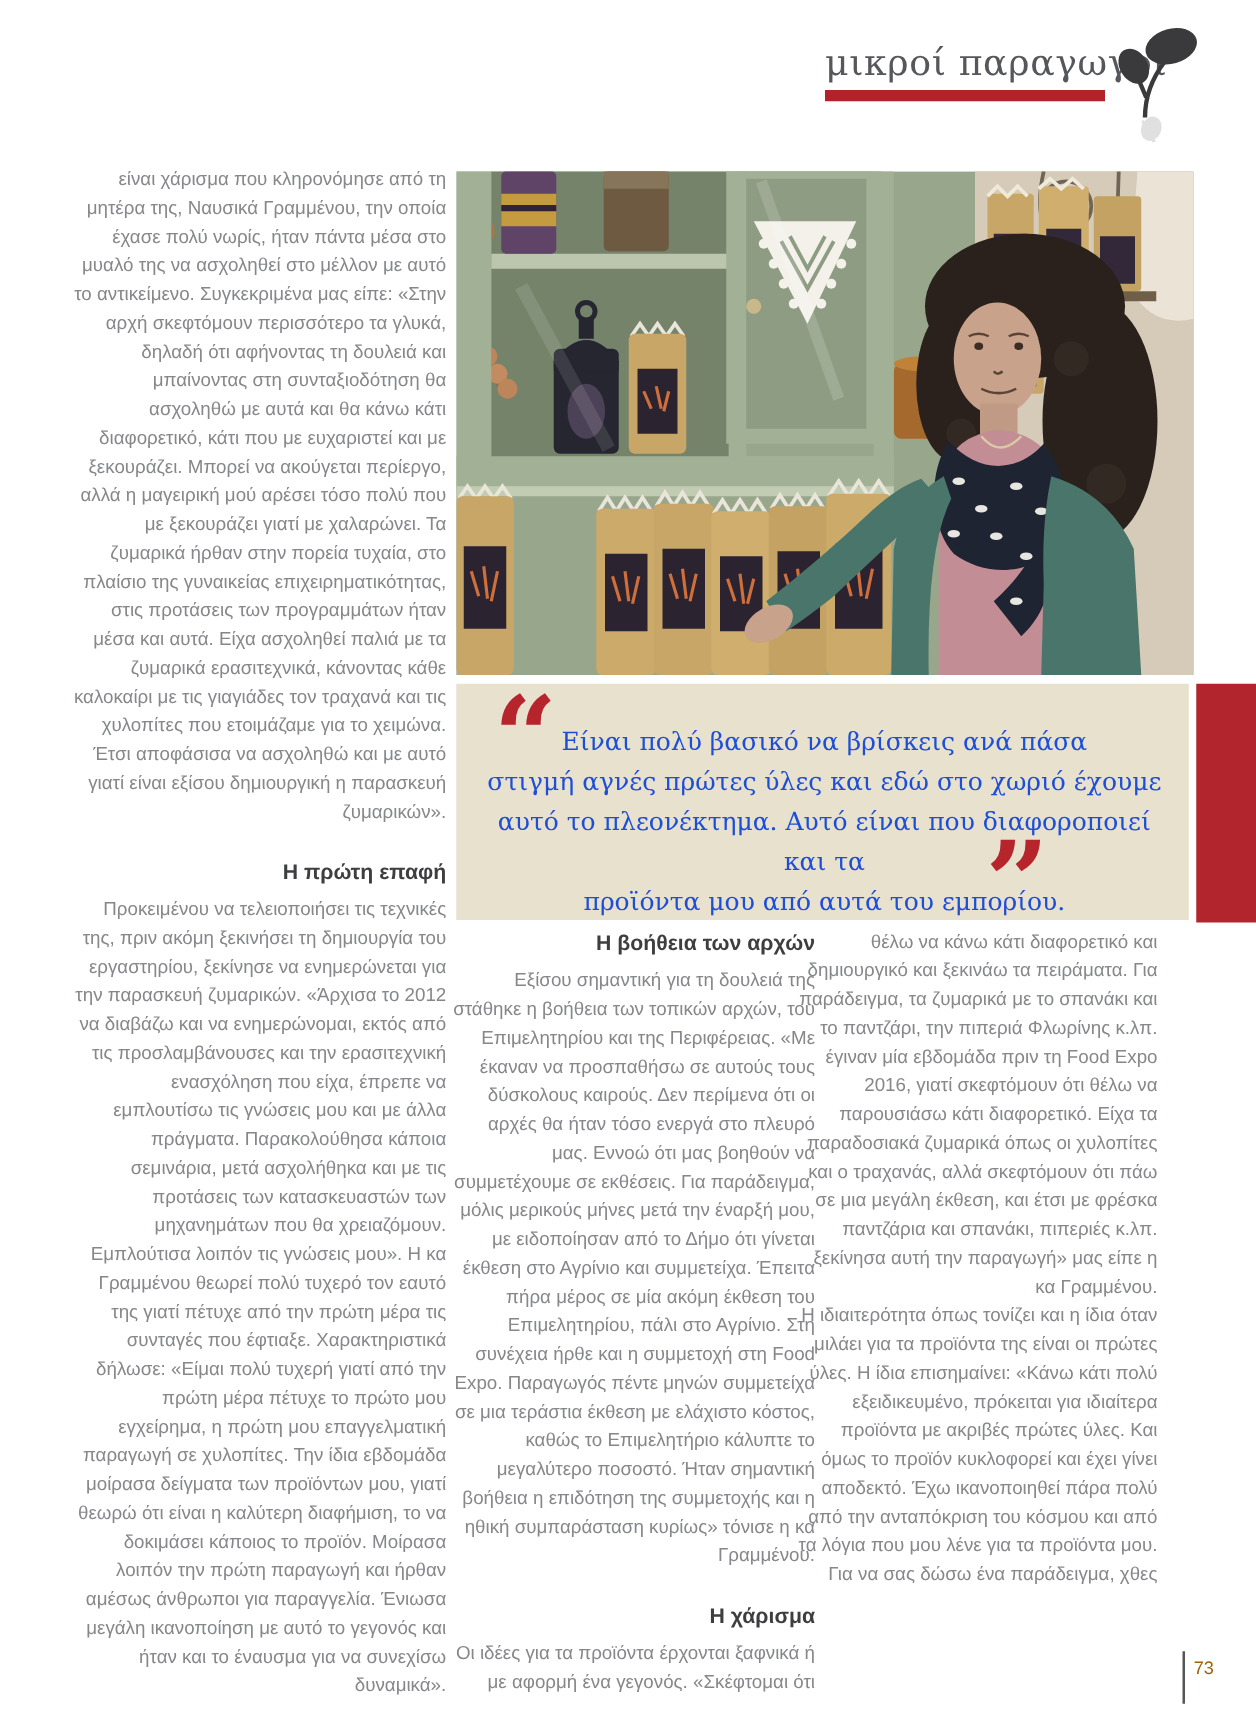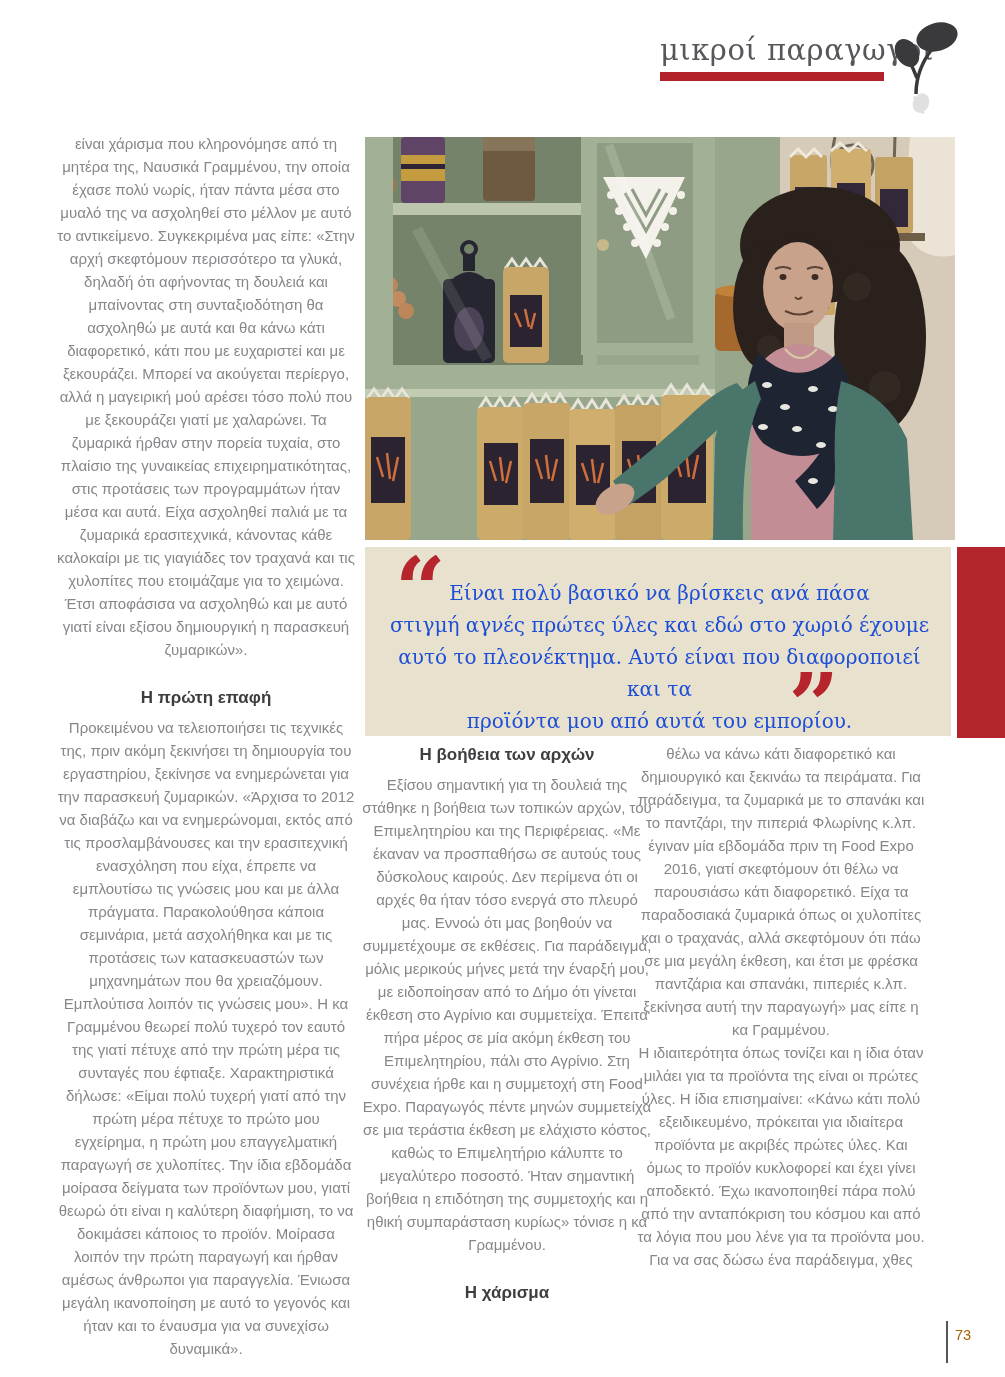--- a/index.html
+++ b/index.html
@@ -45,21 +45,21 @@
   .qmark.open  { left:30px;  top:-2px; }
   .qmark.close { right:112px; top:114px; }
   .accent-bar {
     position:absolute; left:957px; top:547px; width:48px; height:191px;
     background:#b2252c;
   }
   
   .col {
     position:absolute;
     font-size:15px; line-height:23px; color:#85878a;
-    text-align:center;
+    text-align:right;
   }
   .col-left  { left:55px;  top:132px; width:302px; height:1185px; }
   .col-mid   { left:362px; top:742px; width:290px; height:600px; }
   .col-right { left:636px; top:742px; width:290px; height:600px; }
   .col h3 {
     font-size:17px; line-height:22px; color:#3d3e40;
     margin:26px 0 7px 0; font-weight:bold;
   }
   .col h3.first { margin-top:2px; }
   .col p { margin:0; }
@@ -288,20 +288,21 @@
   <div class="col col-left">
     <p>είναι χάρισμα που κληρονόμησε από τη μητέρα της, Ναυσικά Γραμμένου, την οποία έχασε πολύ νωρίς, ήταν πάντα μέσα στο μυαλό της να ασχοληθεί στο μέλλον με αυτό το αντικείμενο. Συγκεκριμένα μας είπε: «Στην αρχή σκεφτόμουν περισσότερο τα γλυκά, δηλαδή ότι αφήνοντας τη δουλειά και μπαίνοντας στη συνταξιοδότηση θα ασχοληθώ με αυτά και θα κάνω κάτι διαφορετικό, κάτι που με ευχαριστεί και με ξεκουράζει. Μπορεί να ακούγεται περίεργο, αλλά η μαγειρική μού αρέσει τόσο πολύ που με ξεκουράζει γιατί με χαλαρώνει. Τα ζυμαρικά ήρθαν στην πορεία τυχαία, στο πλαίσιο της γυναικείας επιχειρηματικότητας, στις προτάσεις των προγραμμάτων ήταν μέσα και αυτά. Είχα ασχοληθεί παλιά με τα ζυμαρικά ερασιτεχνικά, κάνοντας κάθε καλοκαίρι με τις γιαγιάδες τον τραχανά και τις χυλοπίτες που ετοιμάζαμε για το χειμώνα. Έτσι αποφάσισα να ασχοληθώ και με αυτό γιατί είναι εξίσου δημιουργική η παρασκευή ζυμαρικών».</p>
     <h3>Η πρώτη επαφή</h3>
     <p>Προκειμένου να τελειοποιήσει τις τεχνικές της, πριν ακόμη ξεκινήσει τη δημιουργία του εργαστηρίου, ξεκίνησε να ενημερώνεται για την παρασκευή ζυμαρικών. «Άρχισα το 2012 να διαβάζω και να ενημερώνομαι, εκτός από τις προσλαμβάνουσες και την ερασιτεχνική ενασχόληση που είχα, έπρεπε να εμπλουτίσω τις γνώσεις μου και με άλλα πράγματα. Παρακολούθησα κάποια σεμινάρια, μετά ασχολήθηκα και με τις προτάσεις των κατασκευαστών των μηχανημάτων που θα χρειαζόμουν. Εμπλούτισα λοιπόν τις γνώσεις μου». Η κα Γραμμένου θεωρεί πολύ τυχερό τον εαυτό της γιατί πέτυχε από την πρώτη μέρα τις συνταγές που έφτιαξε. Χαρακτηριστικά δήλωσε: «Είμαι πολύ τυχερή γιατί από την πρώτη μέρα πέτυχε το πρώτο μου εγχείρημα, η πρώτη μου επαγγελματική παραγωγή σε χυλοπίτες. Την ίδια εβδομάδα μοίρασα δείγματα των προϊόντων μου, γιατί θεωρώ ότι είναι η καλύτερη διαφήμιση, το να δοκιμάσει κάποιος το προϊόν. Μοίρασα λοιπόν την πρώτη παραγωγή και ήρθαν αμέσως άνθρωποι για παραγγελία. Ένιωσα μεγάλη ικανοποίηση με αυτό το γεγονός και ήταν και το έναυσμα για να συνεχίσω δυναμικά».</p>
   </div>
 
   <div class="col col-mid">
     <h3 class="first">Η βοήθεια των αρχών</h3>
     <p>Εξίσου σημαντική για τη δουλειά της στάθηκε η βοήθεια των τοπικών αρχών, του Επιμελητηρίου και της Περιφέρειας. «Με έκαναν να προσπαθήσω σε αυτούς τους δύσκολους καιρούς. Δεν περίμενα ότι οι αρχές θα ήταν τόσο ενεργά στο πλευρό μας. Εννοώ ότι μας βοηθούν να συμμετέχουμε σε εκθέσεις. Για παράδειγμα, μόλις μερικούς μήνες μετά την έναρξή μου, με ειδοποίησαν από το Δήμο ότι γίνεται έκθεση στο Αγρίνιο και συμμετείχα. Έπειτα πήρα μέρος σε μία ακόμη έκθεση του Επιμελητηρίου, πάλι στο Αγρίνιο. Στη συνέχεια ήρθε και η συμμετοχή στη Food Expo. Παραγωγός πέντε μηνών συμμετείχα σε μια τεράστια έκθεση με ελάχιστο κόστος, καθώς το Επιμελητήριο κάλυπτε το μεγαλύτερο ποσοστό. Ήταν σημαντική βοήθεια η επιδότηση της συμμετοχής και η ηθική συμπαράσταση κυρίως» τόνισε η κα Γραμμένου.</p>
     <h3>Η χάρισμα</h3>
+    <p>Οι ιδέες για τα προϊόντα έρχονται ξαφνικά ή με αφορμή ένα γεγονός. «Σκέφτομαι ότι</p>
   </div>
 
   <div class="col col-right">
     <p>θέλω να κάνω κάτι διαφορετικό και δημιουργικό και ξεκινάω τα πειράματα. Για παράδειγμα, τα ζυμαρικά με το σπανάκι και το παντζάρι, την πιπεριά Φλωρίνης κ.λπ. έγιναν μία εβδομάδα πριν τη Food Expo 2016, γιατί σκεφτόμουν ότι θέλω να παρουσιάσω κάτι διαφορετικό. Είχα τα παραδοσιακά ζυμαρικά όπως οι χυλοπίτες και ο τραχανάς, αλλά σκεφτόμουν ότι πάω σε μια μεγάλη έκθεση, και έτσι με φρέσκα παντζάρια και σπανάκι, πιπεριές κ.λπ. ξεκίνησα αυτή την παραγωγή» μας είπε η κα Γραμμένου.</p>
     <p>Η ιδιαιτερότητα όπως τονίζει και η ίδια όταν μιλάει για τα προϊόντα της είναι οι πρώτες ύλες. Η ίδια επισημαίνει: «Κάνω κάτι πολύ εξειδικευμένο, πρόκειται για ιδιαίτερα προϊόντα με ακριβές πρώτες ύλες. Και όμως το προϊόν κυκλοφορεί και έχει γίνει αποδεκτό. Έχω ικανοποιηθεί πάρα πολύ από την ανταπόκριση του κόσμου και από τα λόγια που μου λένε για τα προϊόντα μου. Για να σας δώσω ένα παράδειγμα, χθες</p>
   </div>
 
   <div class="folio-rule"></div>
   <div class="folio-number">73</div>
 

